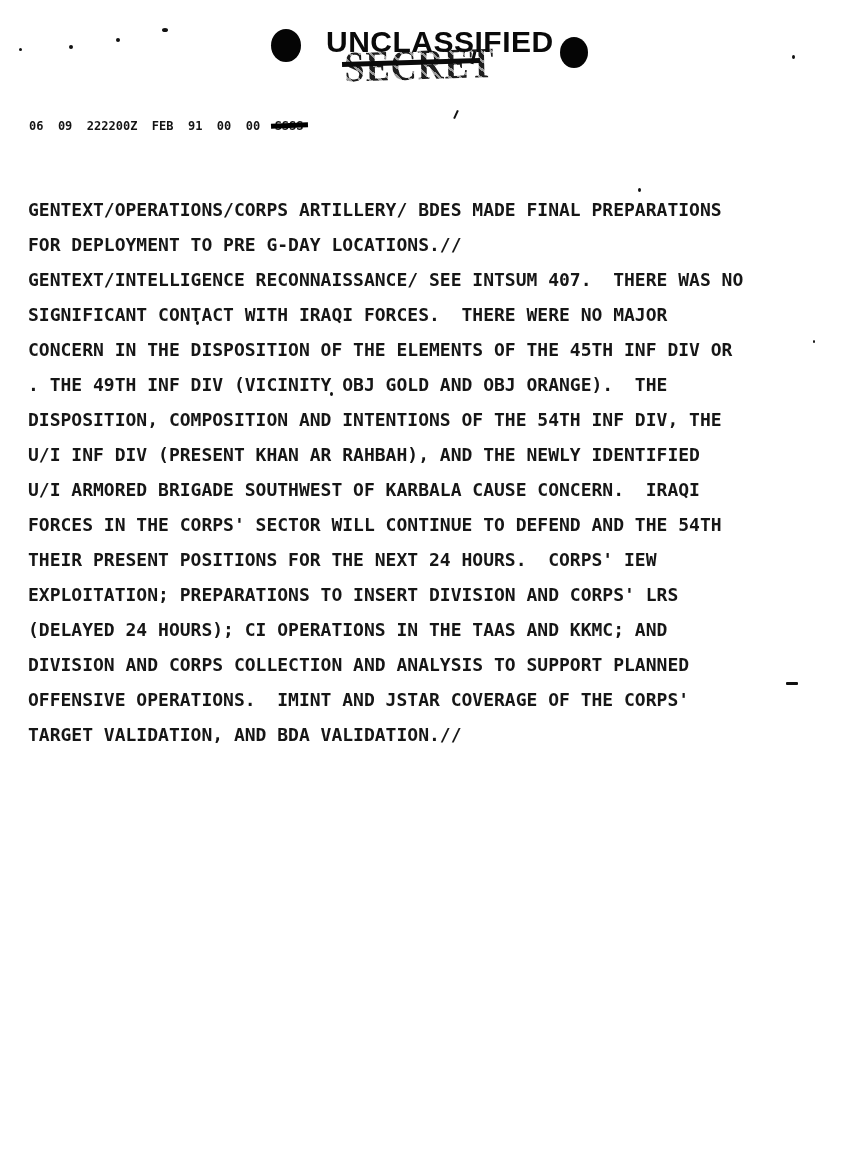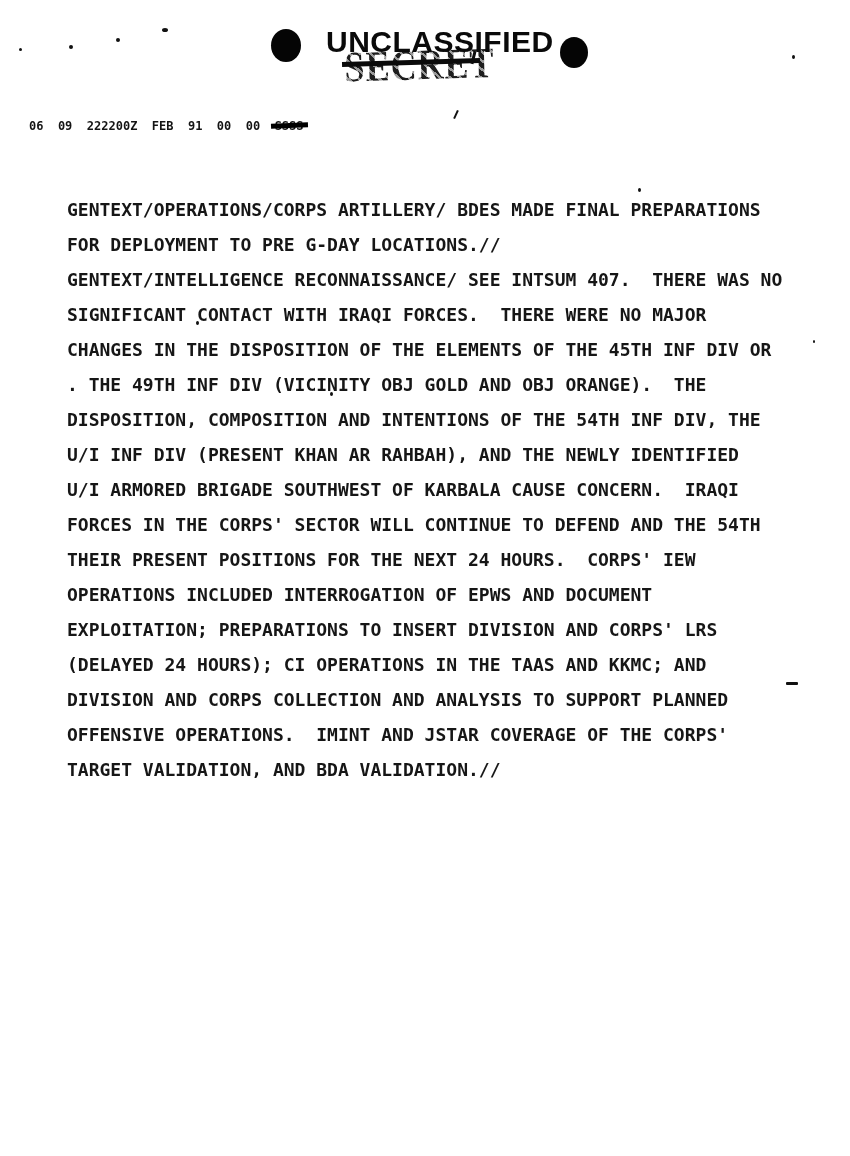--- a/index.html
+++ b/index.html
@@ -106,21 +106,20 @@
     width: 800px;
   }
   .body-line {
     font-size: 18px;
     font-weight: bold;
     line-height: 35px;
     height: 35px;
     white-space: pre;
     letter-spacing: 0;
     color: #161616;
-    margin-left: 39px;
   }
 
   
   .secret-bottom {
     position: absolute;
     left: 313px; top: 984px;
     font-size: 40px;
     letter-spacing: 0px;
     transform: scaleY(1.15) rotate(-1deg);
     transform-origin: left top;
@@ -164,28 +163,27 @@
   <div class="strike-top-tail"></div>
 
   <div class="msg-header"><span>06  09  222200Z  FEB  91  00  00  </span><span class="struck-code">SSSS</span></div>
   <div class="tick-mark"></div>
 
   <div class="body-text">
       <div class="body-line">GENTEXT/OPERATIONS/CORPS ARTILLERY/ BDES MADE FINAL PREPARATIONS</div>
       <div class="body-line">FOR DEPLOYMENT TO PRE G-DAY LOCATIONS.//</div>
       <div class="body-line">GENTEXT/INTELLIGENCE RECONNAISSANCE/ SEE INTSUM 407.  THERE WAS NO</div>
       <div class="body-line">SIGNIFICANT CONTACT WITH IRAQI FORCES.  THERE WERE NO MAJOR</div>
-      <div class="body-line">CHANGES IN THE DISPOSITION OF THE ELEMENTS OF THE 45TH INF DIV OR</div>
+      <div class="body-line">CONCERN IN THE DISPOSITION OF THE ELEMENTS OF THE 45TH INF DIV OR</div>
       <div class="body-line">. THE 49TH INF DIV (VICINITY OBJ GOLD AND OBJ ORANGE).  THE</div>
       <div class="body-line">DISPOSITION, COMPOSITION AND INTENTIONS OF THE 54TH INF DIV, THE</div>
       <div class="body-line">U/I INF DIV (PRESENT KHAN AR RAHBAH), AND THE NEWLY IDENTIFIED</div>
       <div class="body-line">U/I ARMORED BRIGADE SOUTHWEST OF KARBALA CAUSE CONCERN.  IRAQI</div>
       <div class="body-line">FORCES IN THE CORPS' SECTOR WILL CONTINUE TO DEFEND AND THE 54TH</div>
       <div class="body-line">THEIR PRESENT POSITIONS FOR THE NEXT 24 HOURS.  CORPS' IEW</div>
-      <div class="body-line">OPERATIONS INCLUDED INTERROGATION OF EPWS AND DOCUMENT</div>
       <div class="body-line">EXPLOITATION; PREPARATIONS TO INSERT DIVISION AND CORPS' LRS</div>
       <div class="body-line">(DELAYED 24 HOURS); CI OPERATIONS IN THE TAAS AND KKMC; AND</div>
       <div class="body-line">DIVISION AND CORPS COLLECTION AND ANALYSIS TO SUPPORT PLANNED</div>
       <div class="body-line">OFFENSIVE OPERATIONS.  IMINT AND JSTAR COVERAGE OF THE CORPS'</div>
       <div class="body-line">TARGET VALIDATION, AND BDA VALIDATION.//</div>
     </div>
 
   <div class="stamp secret-bottom">SECRET</div>
   <div class="strike-bottom"></div>
 

